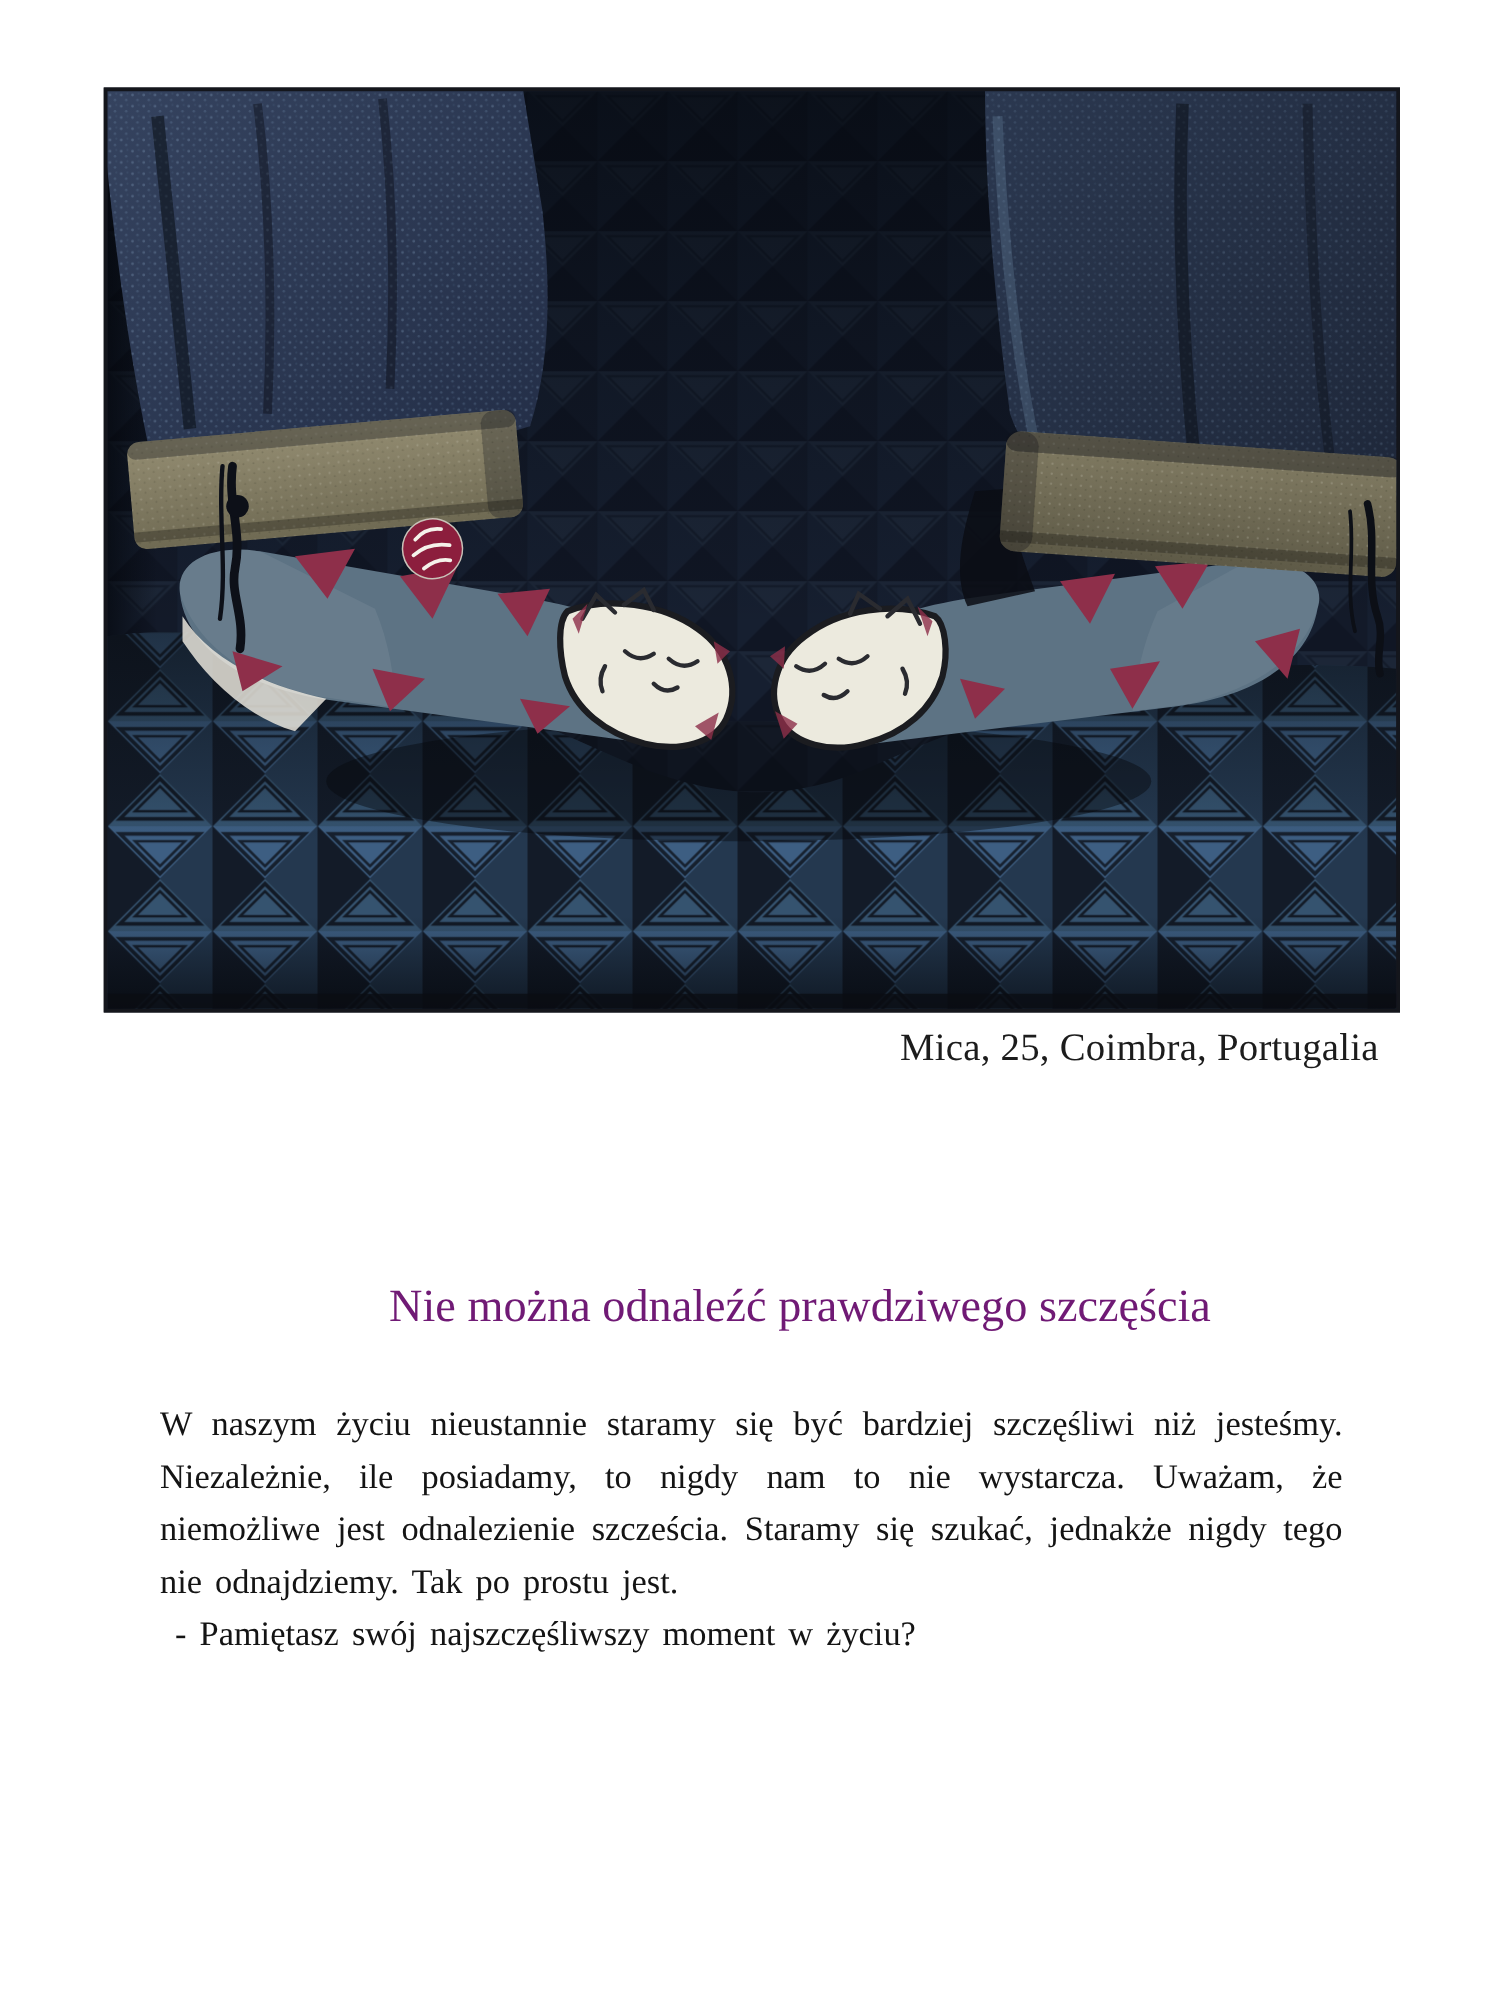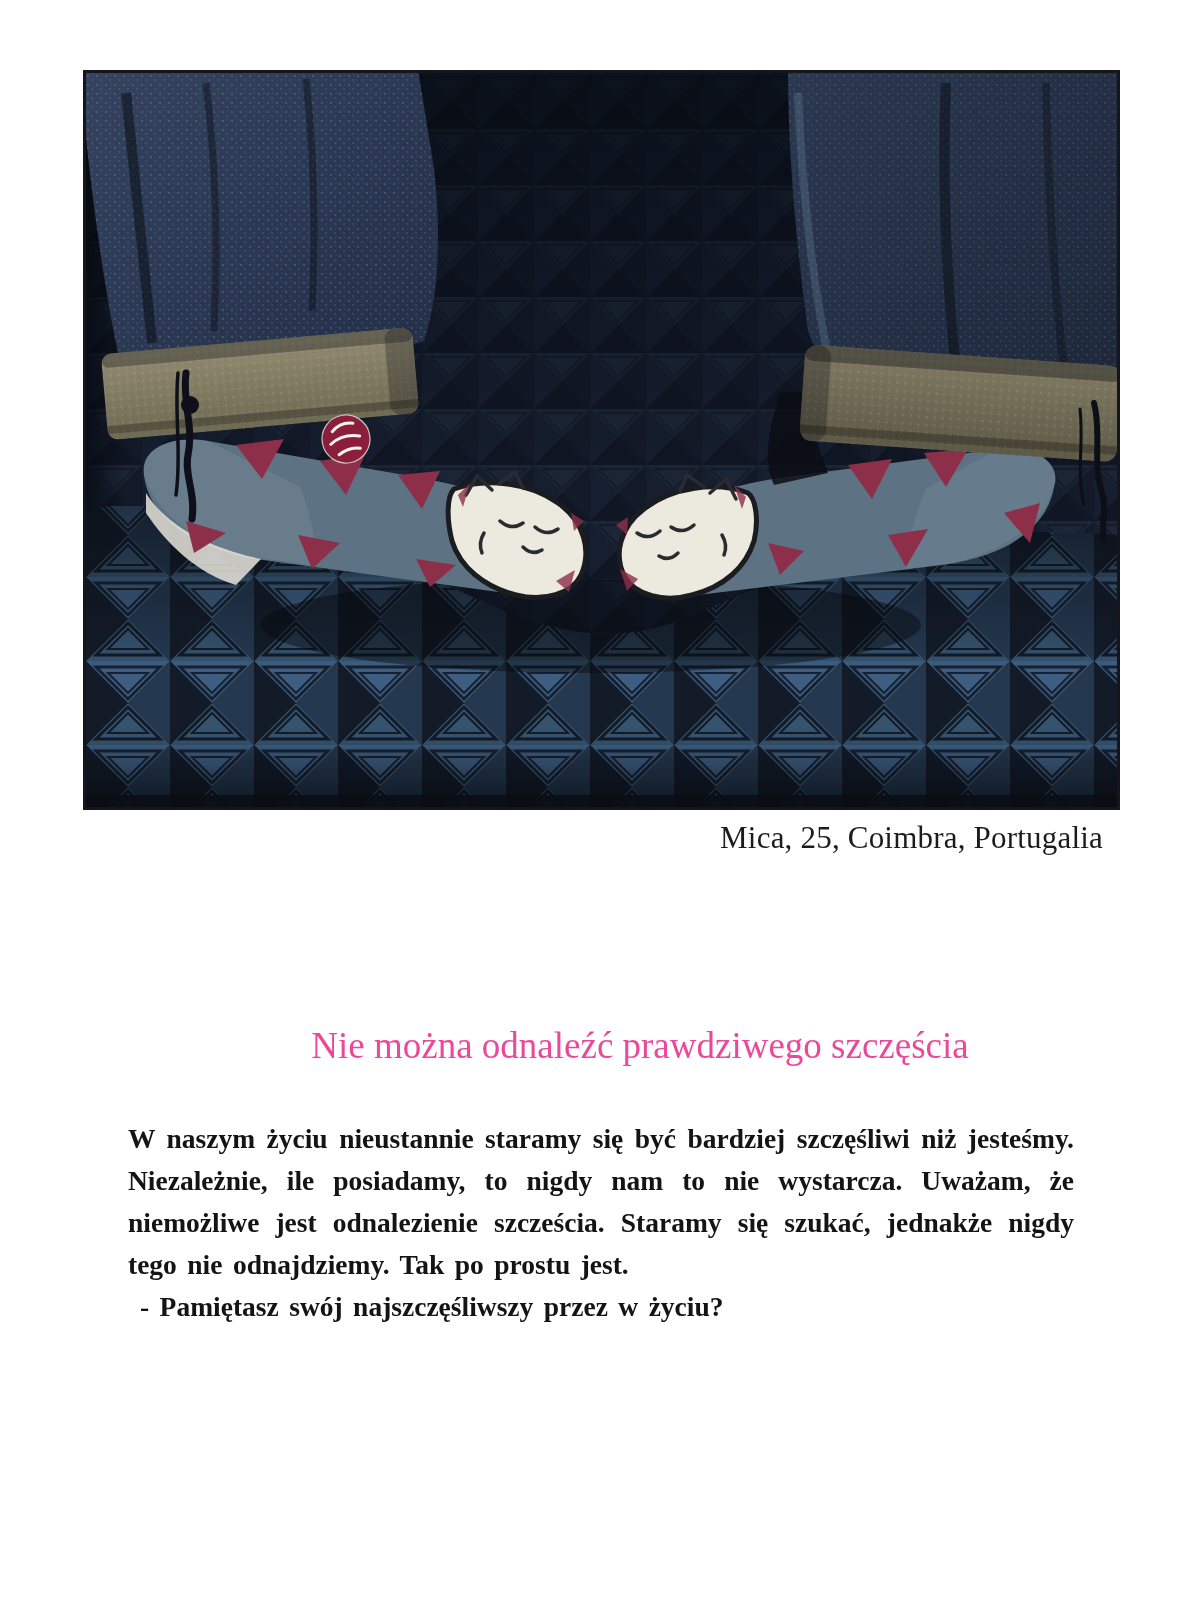--- a/index.html
+++ b/index.html
@@ -30,34 +30,34 @@
     letter-spacing: 0.2px;
     color: #1c1c1c;
   }
   .heading {
     position: absolute;
     left: 150px; top: 1024px;
     width: 980px;
     text-align: center;
     font-size: 37px;
     font-weight: 400;
-    color: #ec4899;
+    color: #701a75;
     margin: 0;
   }
   .bodytext {
     position: absolute;
     left: 128px; top: 1118px;
     width: 946px;
     font-size: 27.5px;
     line-height: 42px;
     text-align: justify;
     word-spacing: 0.13em;
     color: #141414;
   }
-  .bodytext p { margin: 0; font-weight: bold; }
+  .bodytext p { margin: 0; }
   .bodytext p.dialogue { padding-left: 12px; }
 </style>
 </head>
 <body>
 
 <div class="page">
 
   <div class="photo-frame">
     <svg viewBox="0 0 1031 734" preserveAspectRatio="none">
       <defs>
@@ -255,16 +255,16 @@
       </g>
     </svg>
   </div>
 
   <div class="caption">Mica, 25, Coimbra, Portugalia</div>
 
   <h1 class="heading">Nie można odnaleźć prawdziwego szczęścia</h1>
 
   <div class="bodytext">
     <p>W naszym życiu nieustannie staramy się być bardziej szczęśliwi niż jesteśmy. Niezależnie, ile posiadamy, to nigdy nam to nie wystarcza. Uważam, że niemożliwe jest odnalezienie szcześcia.  Staramy się szukać, jednakże nigdy tego nie odnajdziemy. Tak po prostu jest.</p>
-    <p class="dialogue">- Pamiętasz swój najszczęśliwszy przez w życiu?</p>
+    <p class="dialogue">- Pamiętasz swój najszczęśliwszy moment w życiu?</p>
   </div>
 
 </div>
 
 </body></html>

